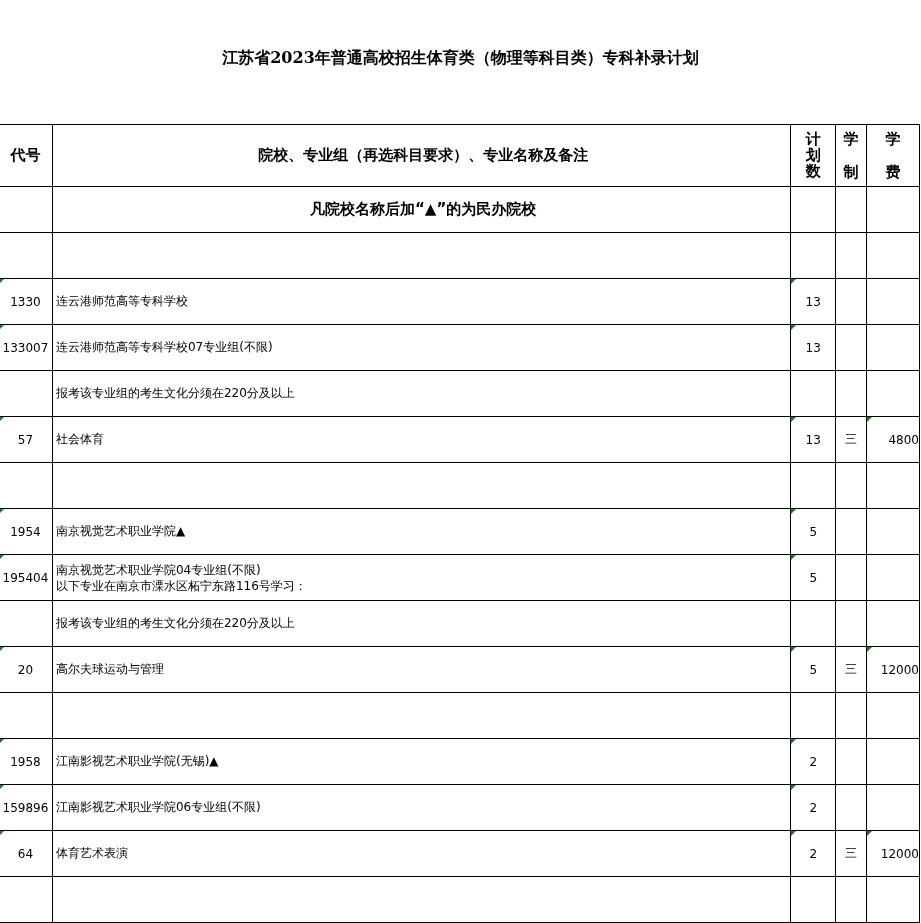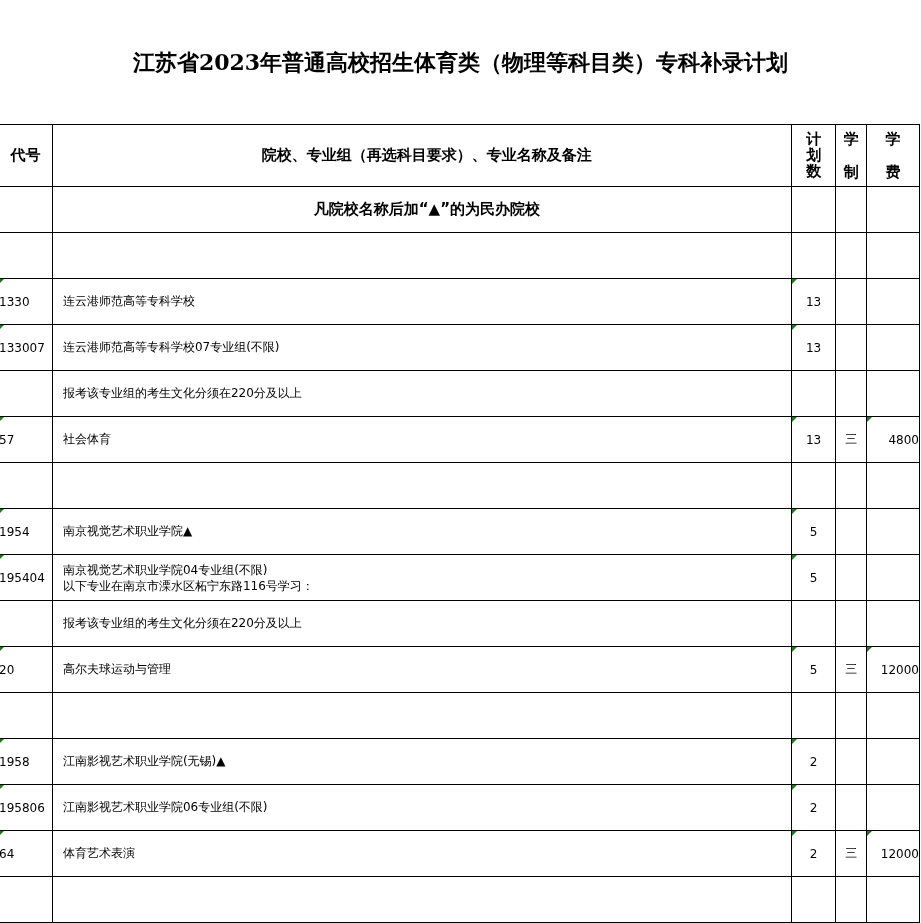--- a/index.html
+++ b/index.html
@@ -1,24 +1,24 @@
 <!DOCTYPE html>
 <html><head>
 <meta charset="utf-8">
 <style>
   html, body { margin:0; padding:0; background:#ffffff; }
   body { width:921px; height:923px; overflow:hidden; position:relative; font-family:"DejaVu Sans", "Liberation Sans", sans-serif; color:#000; }
-  .title { position:absolute; left:0; top:48px; width:921px; text-align:center; font-family:"DejaVu Serif", "Liberation Serif", serif; font-weight:bold; font-size:22px; letter-spacing:0px; }
+  .title { position:absolute; left:0; top:48px; width:921px; text-align:center; font-family:"DejaVu Serif", "Liberation Serif", serif; font-weight:bold; font-size:16px; letter-spacing:0px; }
   table { position:absolute; left:-1px; top:124px; border-collapse:collapse; table-layout:fixed; }
   td { border:1px solid #000; padding:0; font-size:12px; position:relative; vertical-align:middle; }
   td.first { border-left:none; }
   tr { height:46px; }
   tr.head { height:62px; }
-  .c-code { width:53px; text-align:left; }
-  .c-name { width:738px; text-align:left; padding-left:10px; }
+  .c-code { width:53px; text-align:center; }
+  .c-name { width:738px; text-align:left; padding-left:3px; }
   .c-plan { width:44px; text-align:center; }
   .c-len { width:30px; text-align:center; }
   .c-fee { width:52px; text-align:right; }
   .head td { font-weight:bold; font-size:15px; text-align:center; }
   .head .stack { line-height:16px; display:inline-block; }
   .head .len-stack, .head .fee-stack { display:flex; flex-direction:column; justify-content:space-between; height:52px; align-items:center; }
   .notice { font-weight:bold; font-size:15px; text-align:center; }
   .tri::before { content:""; position:absolute; left:0; top:0; width:0; height:0; border-top:5px solid #1d7a1d; border-right:5px solid transparent; }
   .name-multi { line-height:16px; }
 </style>
@@ -138,21 +138,21 @@
         <td class="c-fee"></td>
       </tr>
       <tr>
         <td class="c-code first tri">1958</td>
         <td class="c-name">江南影视艺术职业学院(无锡)▲</td>
         <td class="c-plan tri">2</td>
         <td class="c-len"></td>
         <td class="c-fee"></td>
       </tr>
       <tr>
-        <td class="c-code first tri">195806</td>
+        <td class="c-code first tri">159896</td>
         <td class="c-name">江南影视艺术职业学院06专业组(不限)</td>
         <td class="c-plan tri">2</td>
         <td class="c-len"></td>
         <td class="c-fee"></td>
       </tr>
       <tr>
         <td class="c-code first tri">64</td>
         <td class="c-name">体育艺术表演</td>
         <td class="c-plan tri">2</td>
         <td class="c-len">三</td>

